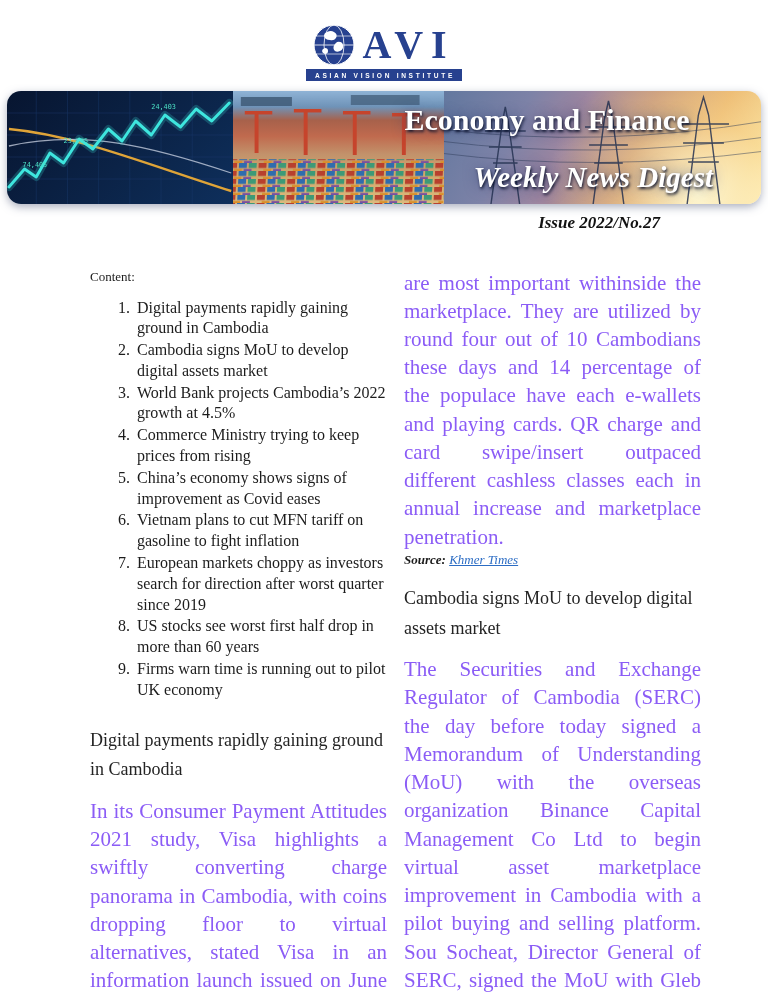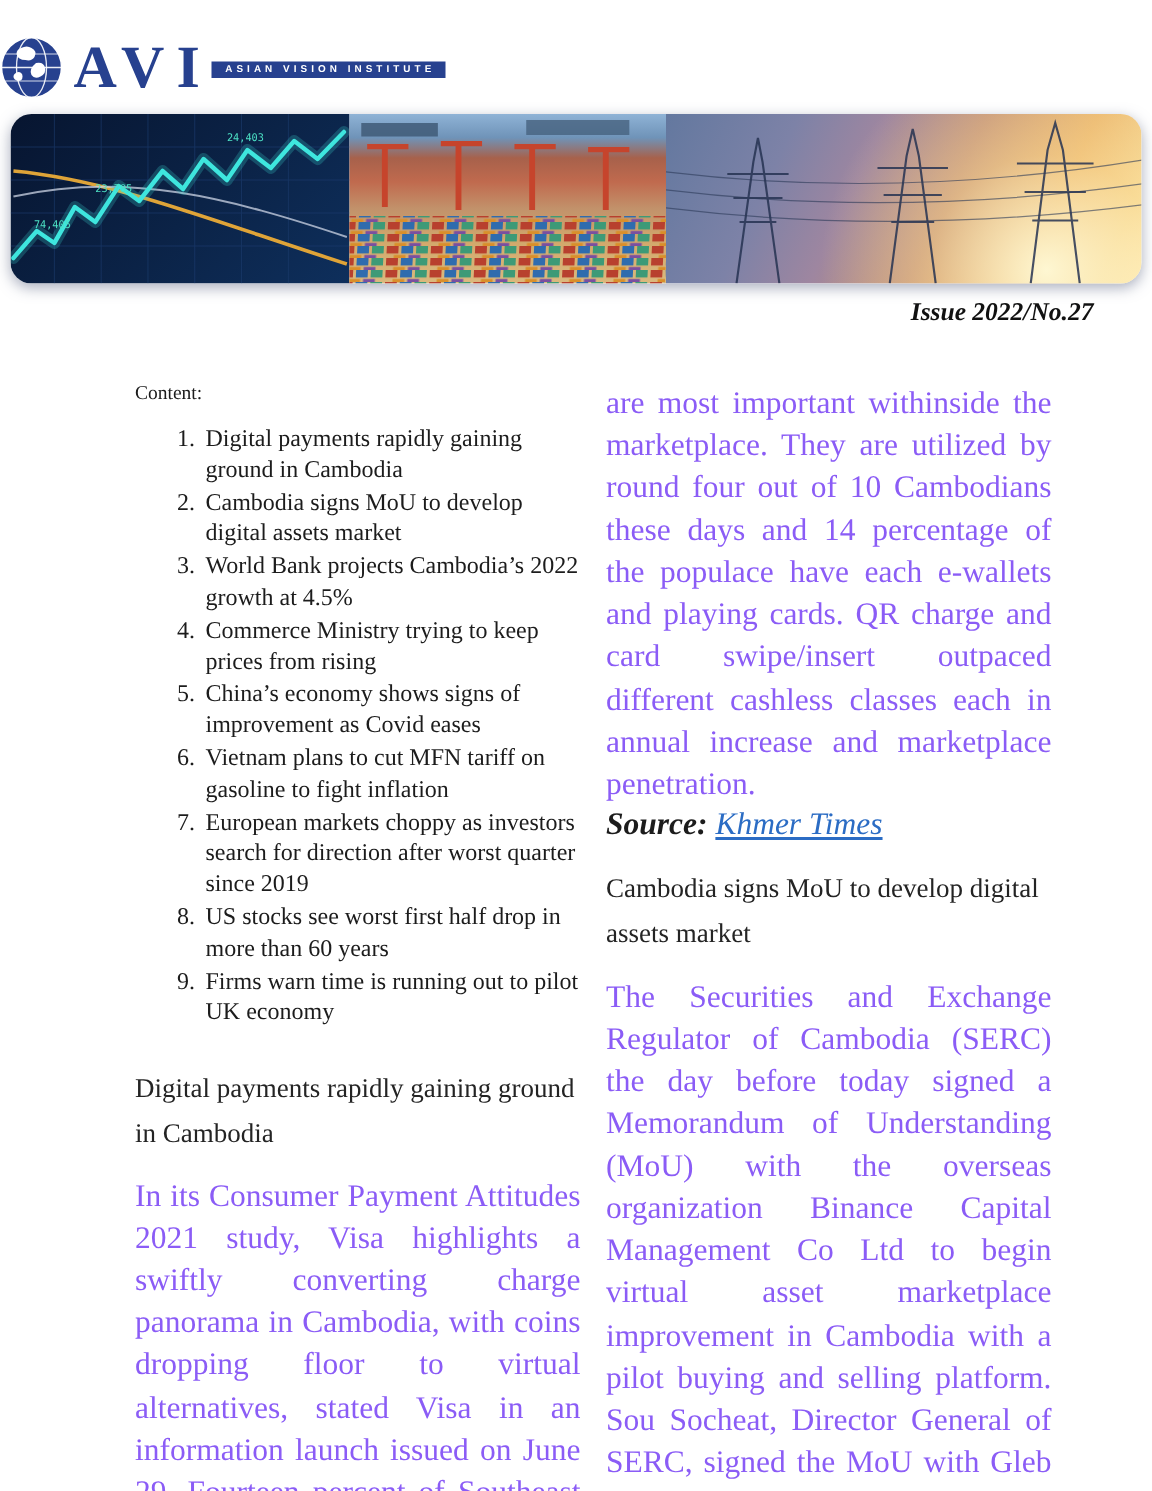--- a/index.html
+++ b/index.html
@@ -4,21 +4,21 @@
 <style>
   * { margin:0; padding:0; box-sizing:border-box; }
   html,body { background:#e8e8e8; }
   body { font-family:"Liberation Serif", serif; }
   .page {
     position:relative; width:768px; height:994px; margin:0 auto;
     background:#ffffff; color:#1c1c1c; overflow:hidden;
   }
 
   
-  .logo-wrap { display:flex; flex-direction:row; align-items:center; padding-top:24px; }
+  .logo-wrap { display:flex; flex-direction:column; align-items:center; padding-top:24px; }
   .logo-row { display:flex; align-items:center; gap:7px; }
   .avi-wordmark {
     font-family:"Liberation Serif", serif; font-weight:bold; color:#27418f;
     font-size:40px; letter-spacing:8px; line-height:1;
   }
   .logo-bar {
     margin-top:3px; background:#27418f; color:#ffffff;
     font-family:"Liberation Sans", sans-serif; font-size:6.6px; font-weight:bold;
     letter-spacing:2.7px; padding:2.5px 7px 2px 9px; white-space:nowrap;
   }
@@ -49,21 +49,21 @@
   .banner-title-1, .banner-title-2 {
     color:#ffffff; font-family:"Liberation Serif", serif; font-weight:600;
     text-shadow:1px 2px 3px rgba(8,14,40,.9), 0 0 14px rgba(40,55,110,.65);
     white-space:nowrap;
   }
   .banner-title-1 { font-size:30px; align-self:center; }
   .banner-title-2 { font-size:29px; font-style:italic; align-self:flex-end; padding-right:26px; }
 
   
   .issue {
-    margin-top:9px; padding-right:39px; text-align:right;
+    margin-top:9px; padding-right:108px; text-align:right;
     font-weight:bold; font-style:italic; font-size:17px; color:#111;
   }
 
   
   .columns { display:flex; gap:17px; padding:0 67px 0 90px; margin-top:36px; }
   .col { width:297px; flex:0 0 297px; }
 
   .content-heading { font-size:13px; color:#1c1c1c; }
   ol.toc { margin-top:13px; padding-left:44px; font-size:16px; line-height:1.30; color:#1c1c1c; }
   ol.toc li { padding-left:3px; margin:0 0 1px 0; }
@@ -71,21 +71,21 @@
   .article-heading { font-size:18px; line-height:1.65; color:#242424; font-weight:400; }
   .h-left  { margin-top:25px; }
   .h-right { margin-top:16px; }
 
   .body-text {
     font-size:21px; line-height:1.345; text-align:justify;
     color:#8b5cf6; margin-top:12px;
   }
   .body-cont { margin-top:0; }
 
-  .source { font-size:21px; font-style:italic; margin-top:1px; }
+  .source { font-size:13px; font-style:italic; margin-top:1px; }
   .source-label { font-weight:bold; }
   .source a { color:#2b6cc4; text-decoration:underline; font-style:italic; }
 </style>
 </head>
 <body>
 
 <div class="page">
 
   <div class="logo-wrap">
     <div class="logo-row">
@@ -171,20 +171,24 @@
           <path d="M229,33 L279,33 M234,52 L274,52 M239,71 L269,71"></path>
         </g>
         <g stroke="#2c3a58" stroke-width="0.8" fill="none" opacity="0.6">
           <path d="M-5,38 Q150,58 315,30"></path>
           <path d="M-5,50 Q150,70 315,46"></path>
           <path d="M-5,62 Q150,82 315,60"></path>
         </g>
       </svg>
     </div>
 
+    <div class="banner-text">
+      <div class="banner-title-1">Economy and Finance</div>
+      <div class="banner-title-2">Weekly News Digest</div>
+    </div>
   </div>
 
   <div class="issue">Issue 2022/No.27</div>
 
   <div class="columns">
 
     <div class="col">
       <div class="content-heading">Content:</div>
       <ol class="toc">
         <li>Digital payments rapidly gaining ground in Cambodia</li>

